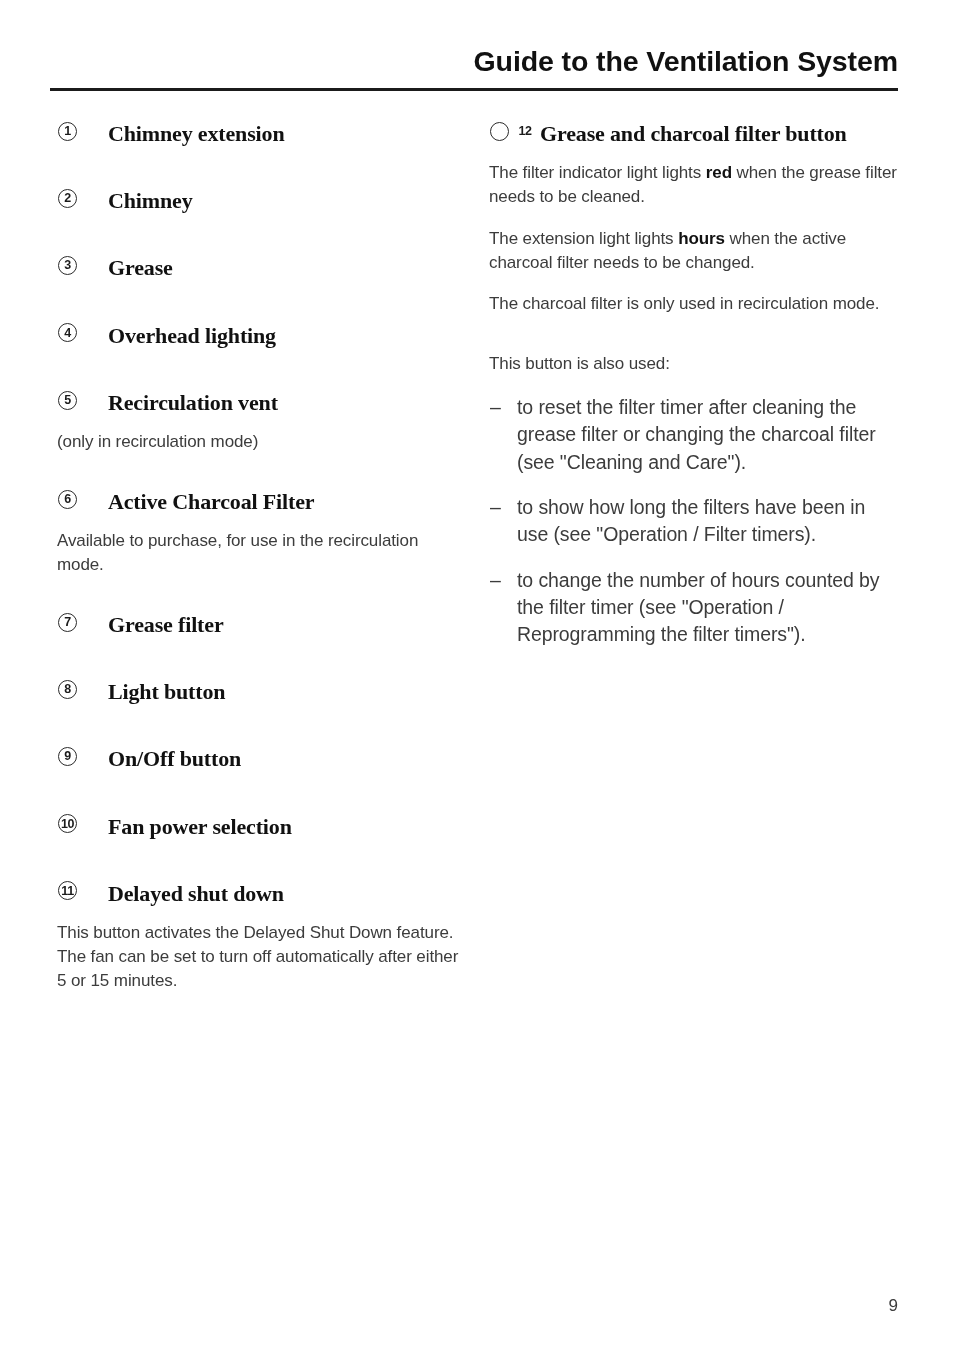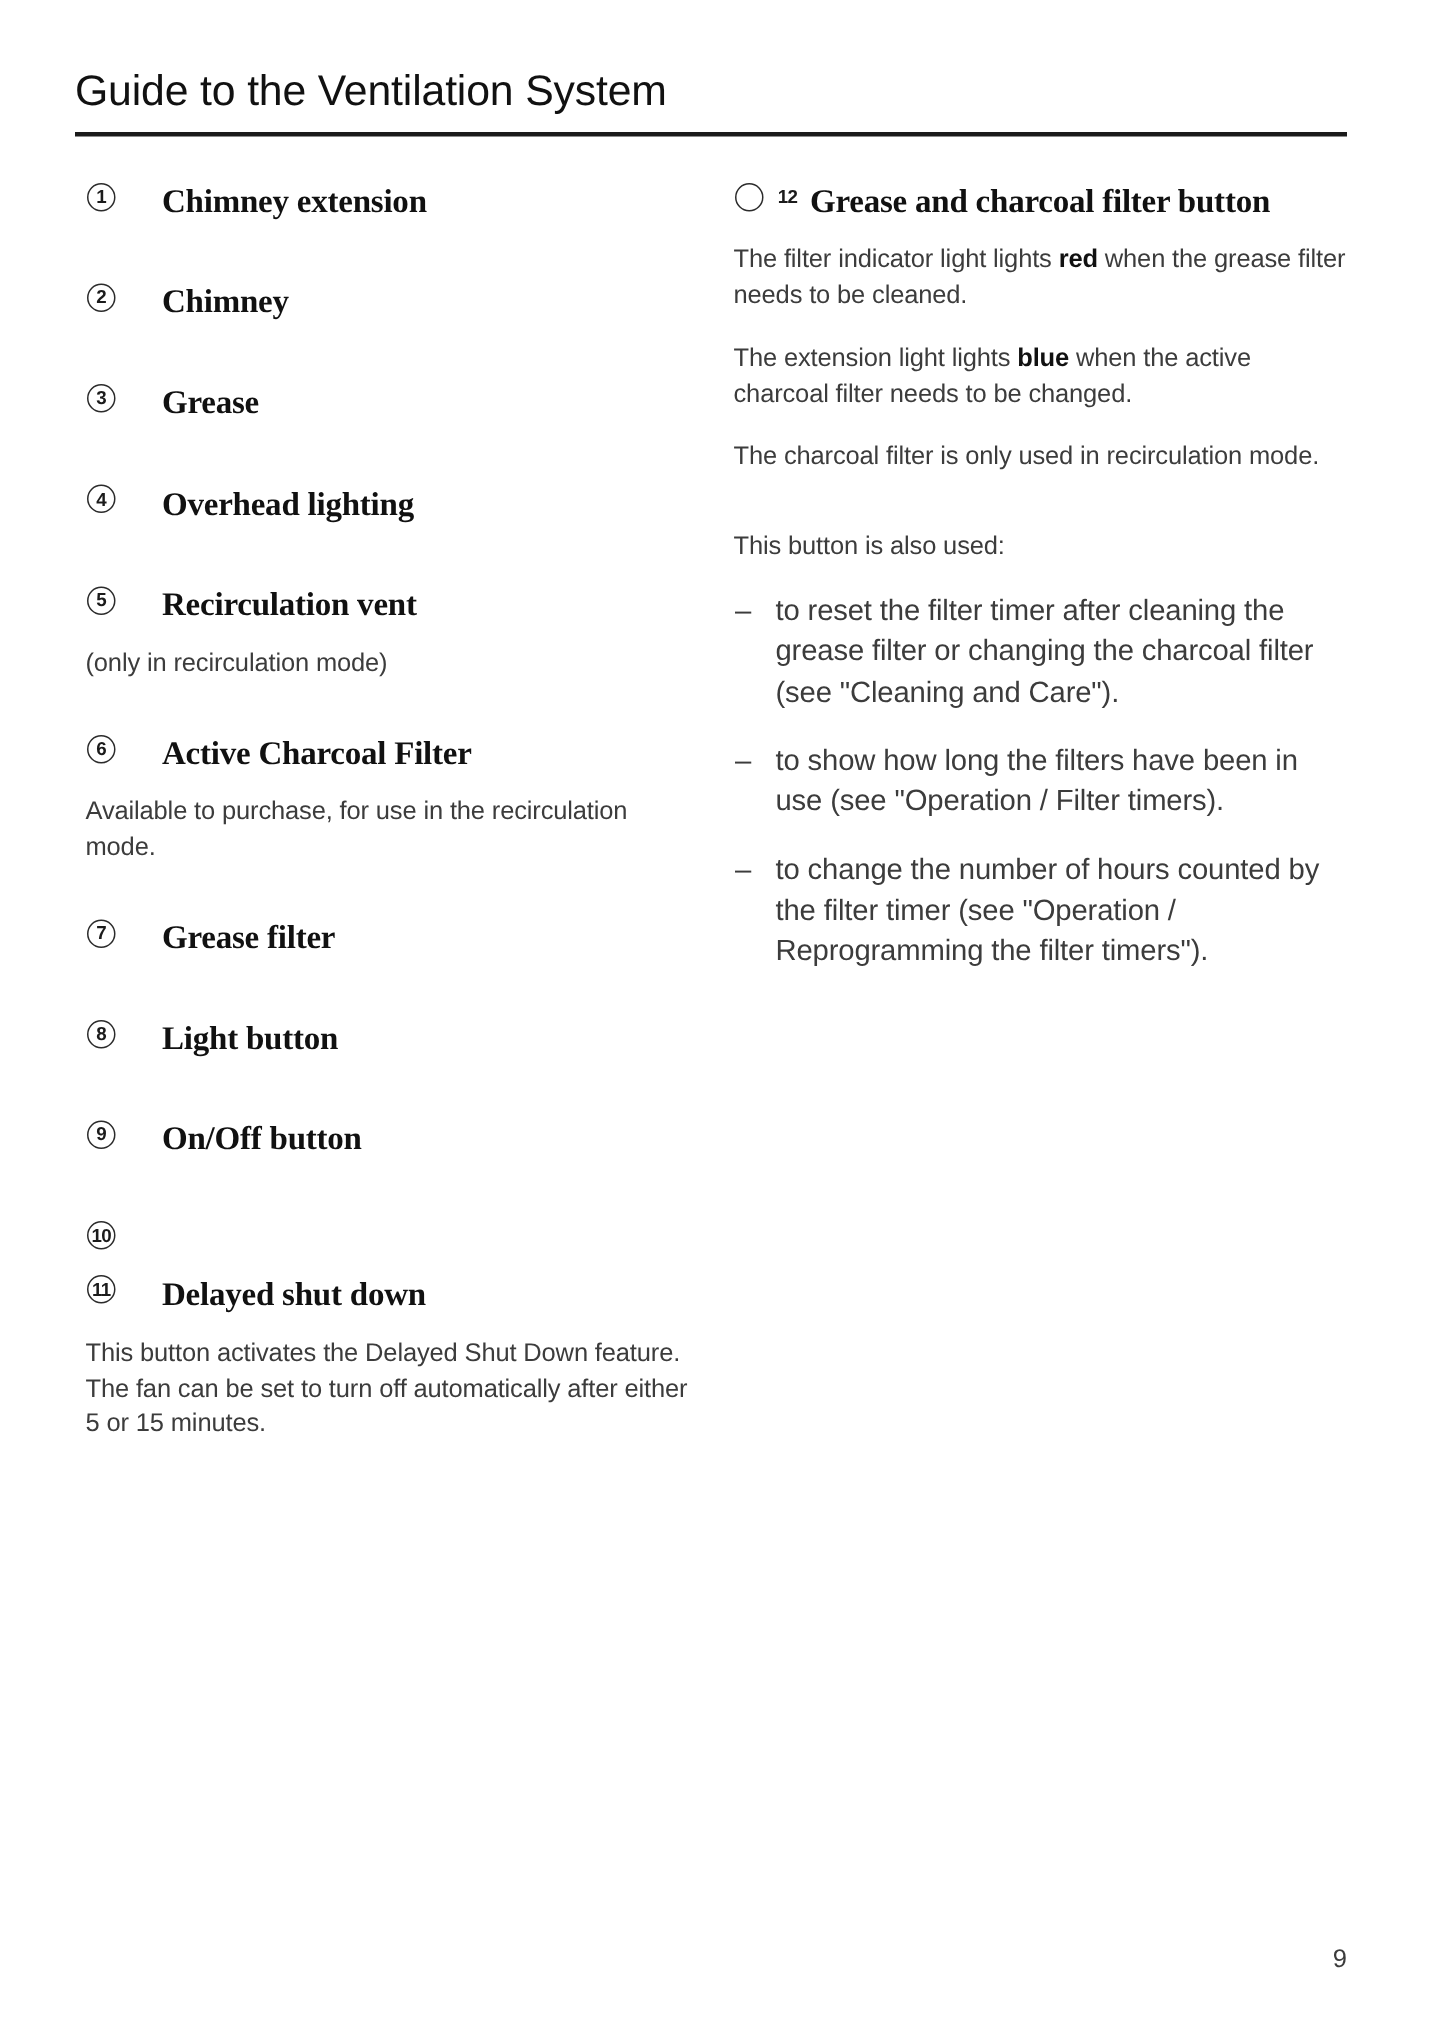--- a/index.html
+++ b/index.html
@@ -26,23 +26,23 @@
 
   
   .header {
     position: absolute;
     left: 50px;
     top: 46px;
     width: 848px;
   }
   .page-title {
     font-size: 28.5px;
-    font-weight: normal;
+    font-weight: bold;
     color: #111111;
-    text-align: left;
+    text-align: right;
     letter-spacing: -0.1px;
     line-height: 1.12;
     white-space: nowrap;
   }
   .header-rule {
     margin-top: 10px;
     border-top: 3px solid #1b1b1b;
     width: 848px;
   }
 
@@ -219,20 +219,21 @@
       <div class="gap-head"></div>
 
       <div class="num-item">
         <span class="circ">9</span>
         <span class="num-label">On/Off button</span>
       </div>
       <div class="gap-head"></div>
 
       <div class="num-item">
         <span class="circ">10</span>
+        <span class="num-label">Fan power selection</span>
       </div>
       <div class="gap-head"></div>
 
       <div class="num-item">
         <span class="circ">11</span>
         <span class="num-label">Delayed shut down</span>
       </div>
       <div class="gap-head-sm"></div>
       <p class="body-p">This button activates the Delayed Shut Down feature. The fan can be set to turn off automatically after either 5 or 15 minutes.</p>
 
@@ -242,21 +243,21 @@
 
       <div class="num-item wrap">
         <span class="circ">12</span>
         <span class="num-label">Grease and charcoal filter button</span>
       </div>
       <div class="gap-head-sm"></div>
 
       <p class="body-p"><span>The filter indicator light lights </span><b>red</b><span> when the grease filter needs to be cleaned.</span></p>
       <div class="gap-para"></div>
 
-      <p class="body-p"><span>The extension light lights </span><b>blue</b><span> when the active charcoal filter needs to be changed.</span></p>
+      <p class="body-p"><span>The extension light lights </span><b>hours</b><span> when the active charcoal filter needs to be changed.</span></p>
       <div class="gap-para"></div>
 
       <p class="body-p">The charcoal filter is only used in recirculation mode.</p>
       <div class="gap-para"></div>
 
       <div class="gap-para"></div>
 
       <p class="body-p">This button is also used:</p>
       <div class="gap-para"></div>
 

